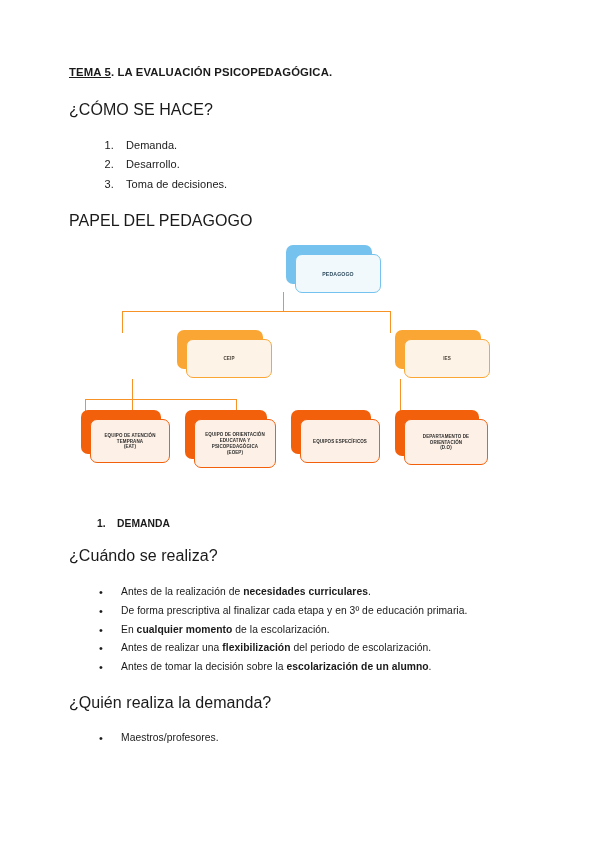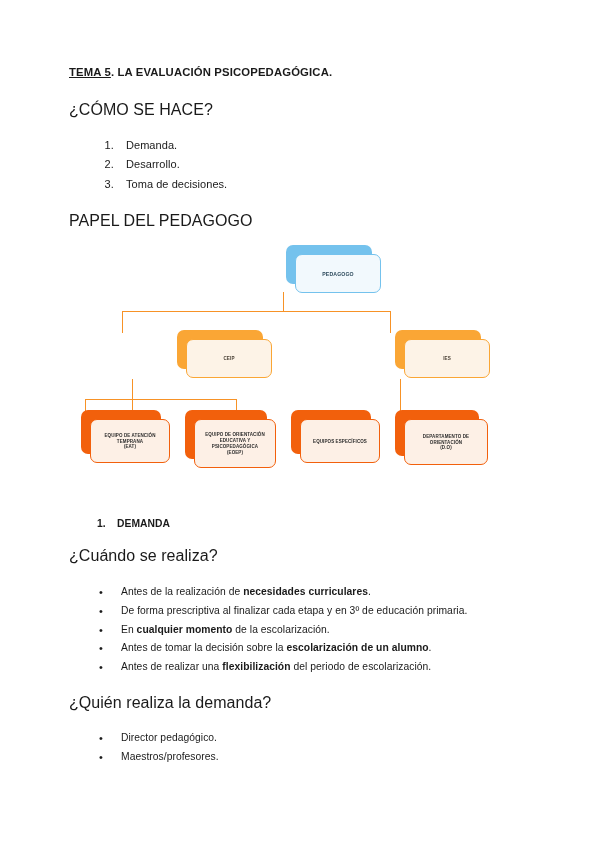--- a/index.html
+++ b/index.html
@@ -266,25 +266,24 @@
   </div>
 
   <div class="sec-head"><span class="sec-num">1.</span><span>DEMANDA</span></div>
 
   <p class="para">¿Cuándo se realiza?</p>
 
   <ul class="bullets">
     <li><span>Antes de la realización de </span><b>necesidades curriculares</b><span>.</span></li>
     <li><span>De forma prescriptiva al finalizar cada etapa y en 3º de educación primaria.</span><b></b><span></span></li>
     <li><span>En </span><b>cualquier momento</b><span> de la escolarización.</span></li>
+    <li><span>Antes de realizar una </span><b>flexibilización</b><span> del periodo de escolarización.</span></li>
     <li><span>Antes de tomar la decisión sobre la </span><b>escolarización de un alumno</b><span>.</span></li>
-    <li><span>Antes de realizar una </span><b>flexibilización</b><span> del periodo de escolarización.</span></li>
   </ul>
 
   <p class="para">¿Quién realiza la demanda?</p>
 
   <ul class="bullets">
-    <li>Director pedagógico.</li>
     <li>Maestros/profesores.</li>
   </ul>
 
  </div>
 </div>
 
 </body></html>

